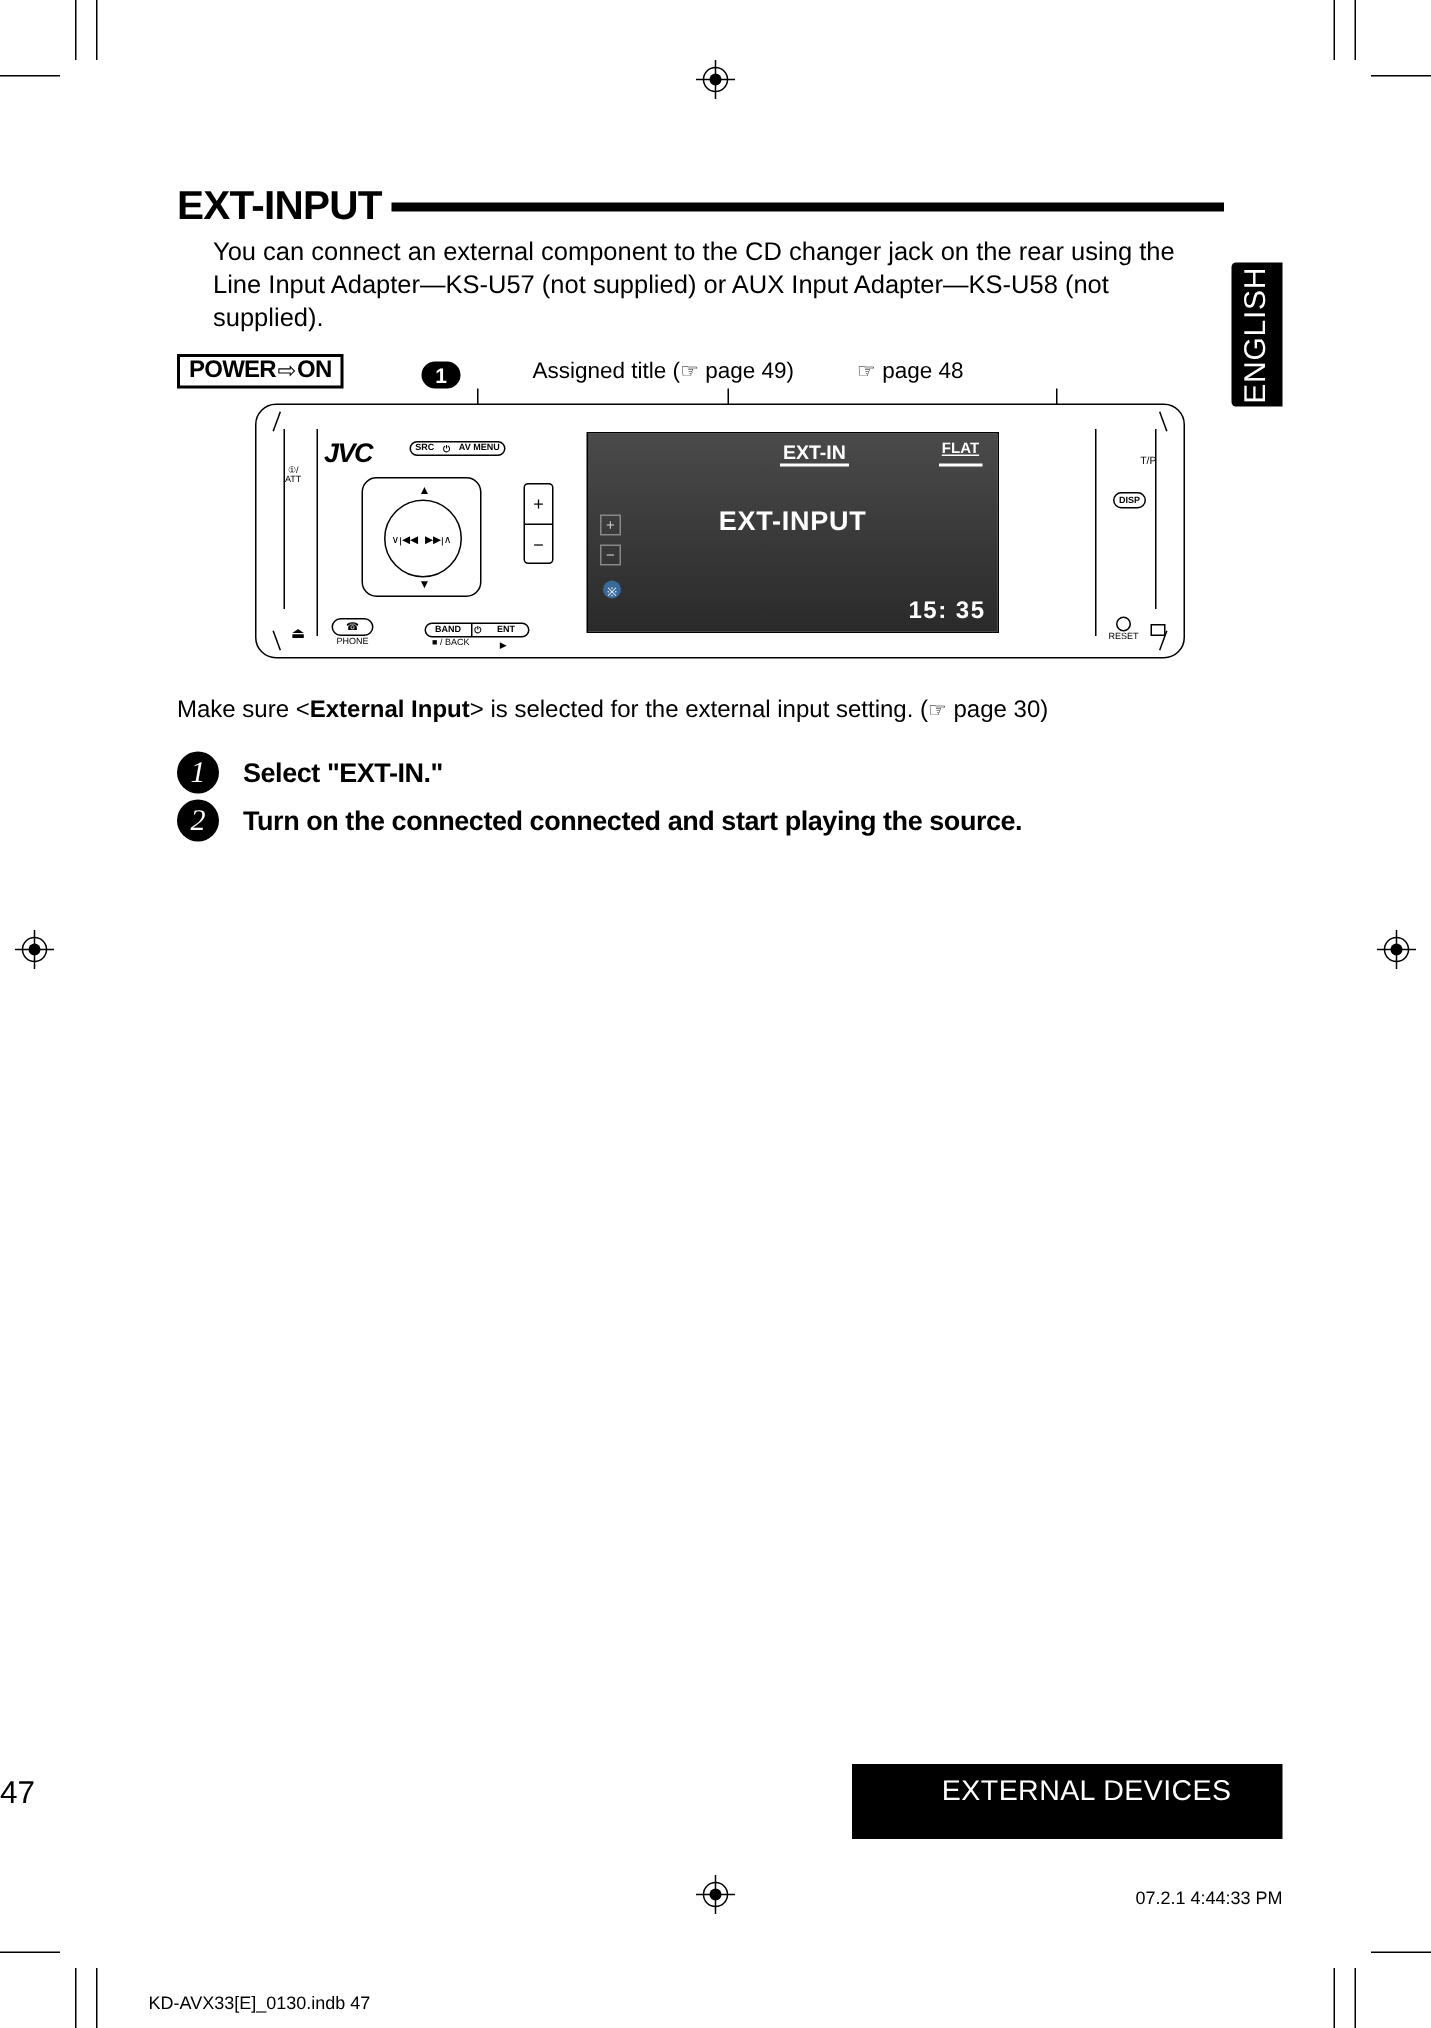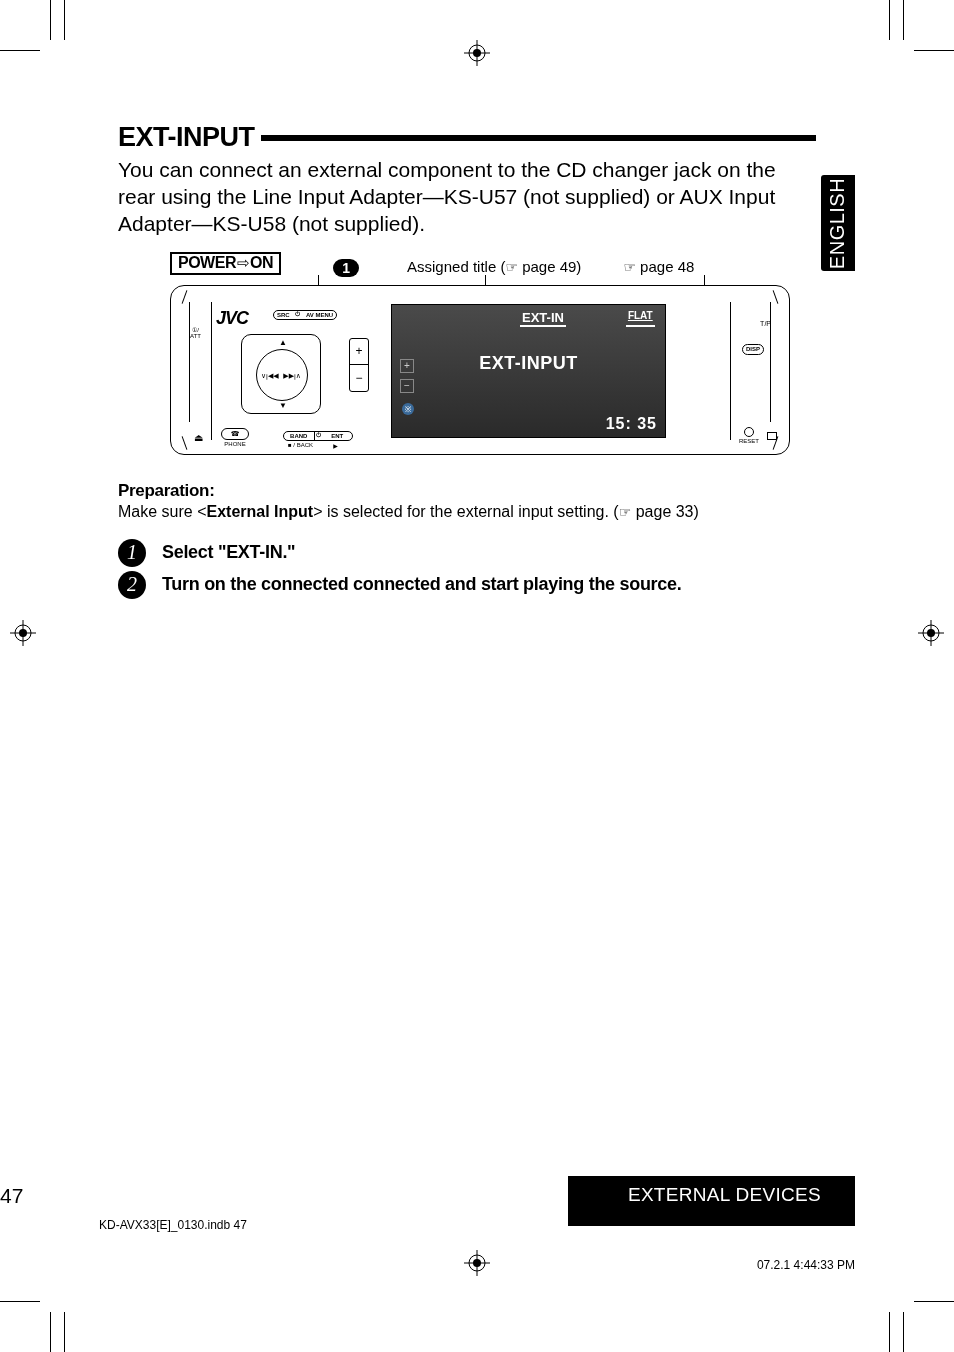--- a/index.html
+++ b/index.html
@@ -57,30 +57,30 @@
     margin-bottom: 4px;
   }
   .section-heading .rule {
     flex: 1;
     height: 6px;
     background: #000;
     margin-left: 6px;
   }
 
   .intro {
-    font-size: 21px;
+    font-size: 17px;
     line-height: 1.28;
     font-stretch: condensed;
     margin-bottom: 14px;
+    margin-left: 24px;
   }
 
   .diagram-row {
     display: flex;
-    align-items: flex-end;
-    margin-left: 52px;
+    align-items: center;
   }
   .power-box {
     border: 2px solid #000;
     font-size: 16px;
     font-weight: bold;
     padding: 0 6px 1px 6px;
     display: inline-flex;
     align-items: center;
     font-stretch: condensed;
     letter-spacing: -0.5px;
@@ -352,21 +352,21 @@
     background: #000;
     color: #fff;
     font-size: 19px;
     padding: 8px 34px 20px 60px;
     font-family: Arial, sans-serif;
     letter-spacing: 0.3px;
   }
   .footer-indb {
     position: absolute;
     left: 99px;
-    top: 1218px;
+    top: 1328px;
     font-size: 12px;
     font-family: Arial, sans-serif;
     font-stretch: normal;
   }
   .footer-ts {
     position: absolute;
     right: 99px;
     top: 1258px;
     font-size: 12px;
     font-family: Arial, sans-serif;
@@ -520,23 +520,22 @@
           <div class="screen-icon-box">−</div>
           <div class="screen-bt">※</div>
         </div>
         <div class="screen-main">EXT-INPUT</div>
         <div class="screen-time">15: 35</div>
       </div>
     </div>
   </div>
 
   <div class="prep">
-    <div class="prep-h">Preparation:</div>
     <div class="prep-body">
-      <span>Make sure &lt;</span><b>External Input</b><span>&gt; is selected for the external input setting. (</span><span class="pointing-hand">☞</span><span> page 33)</span>
+      <span>Make sure &lt;</span><b>External Input</b><span>&gt; is selected for the external input setting. (</span><span class="pointing-hand">☞</span><span> page 30)</span>
     </div>
   </div>
 
   <div class="steps">
     <div class="step">
       <div class="step-num">1</div>
       <div class="step-text">Select "EXT-IN."</div>
     </div>
     <div class="step">
       <div class="step-num">2</div>

